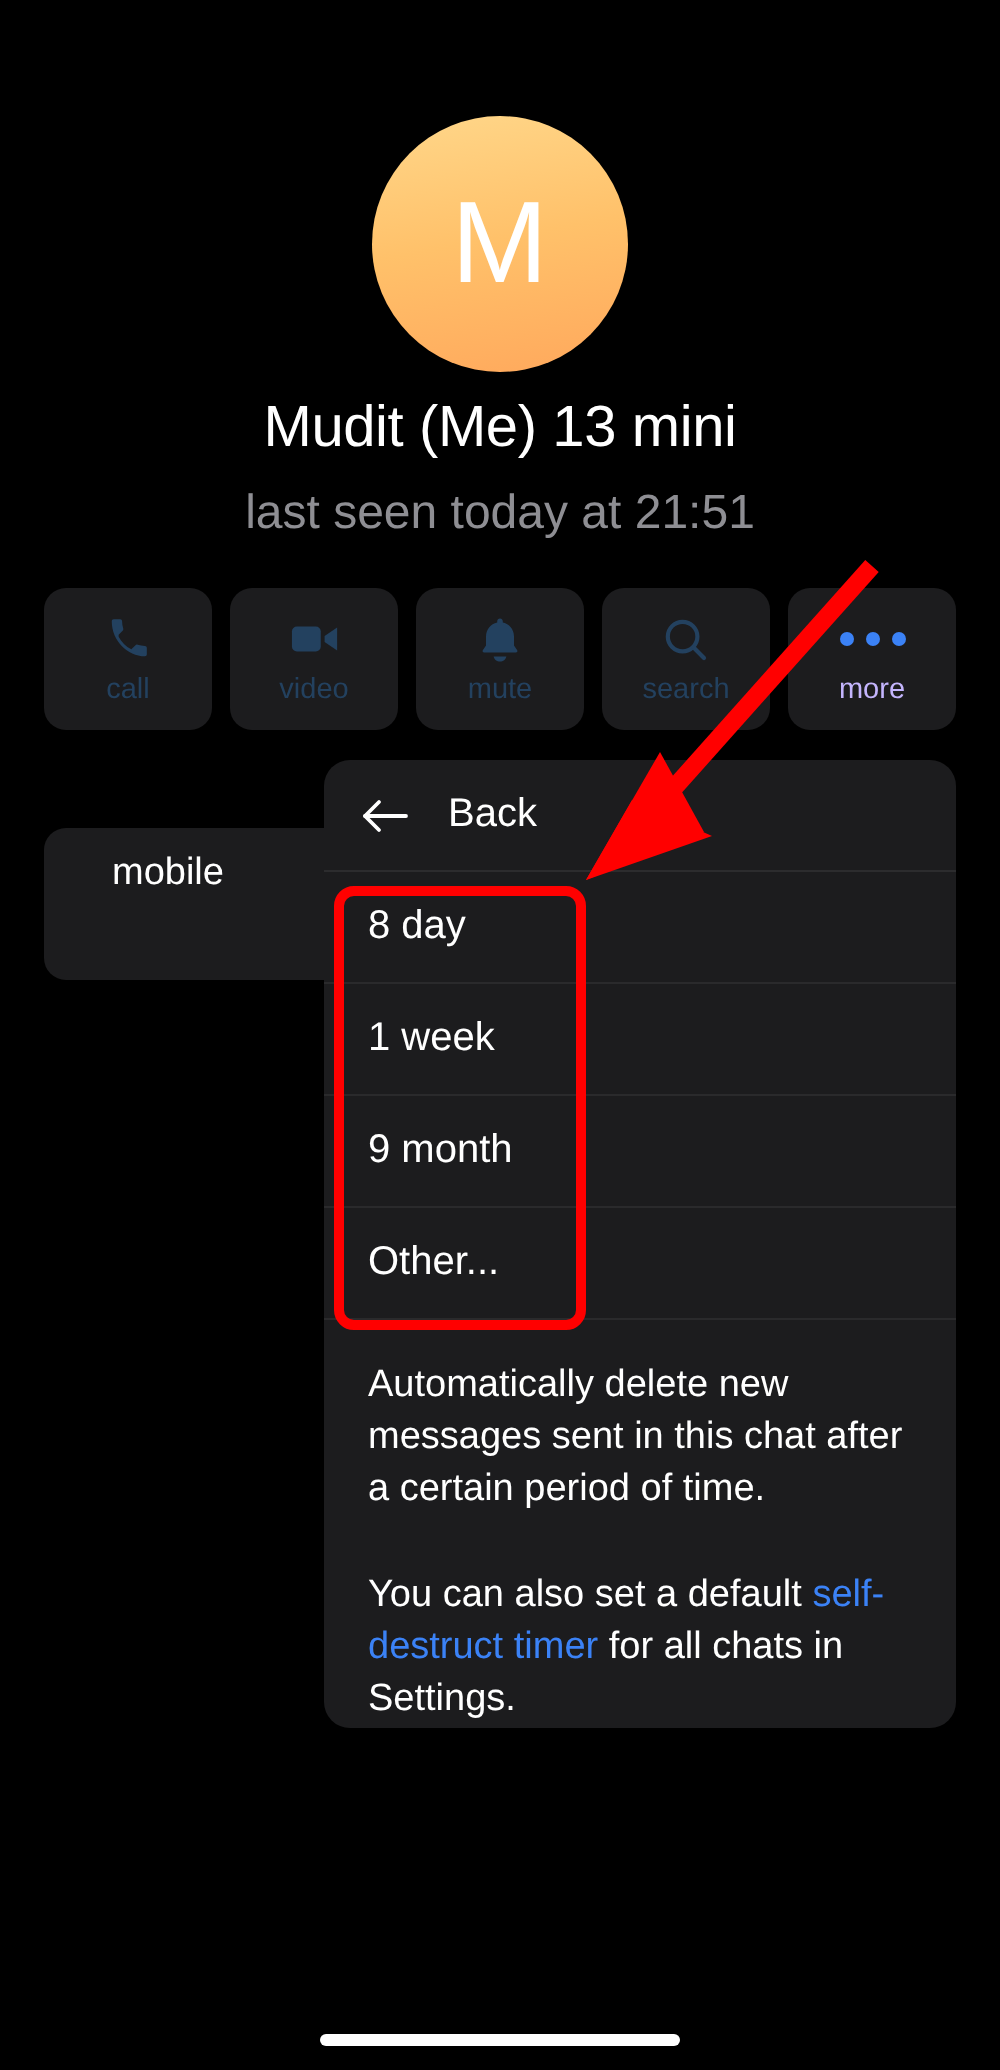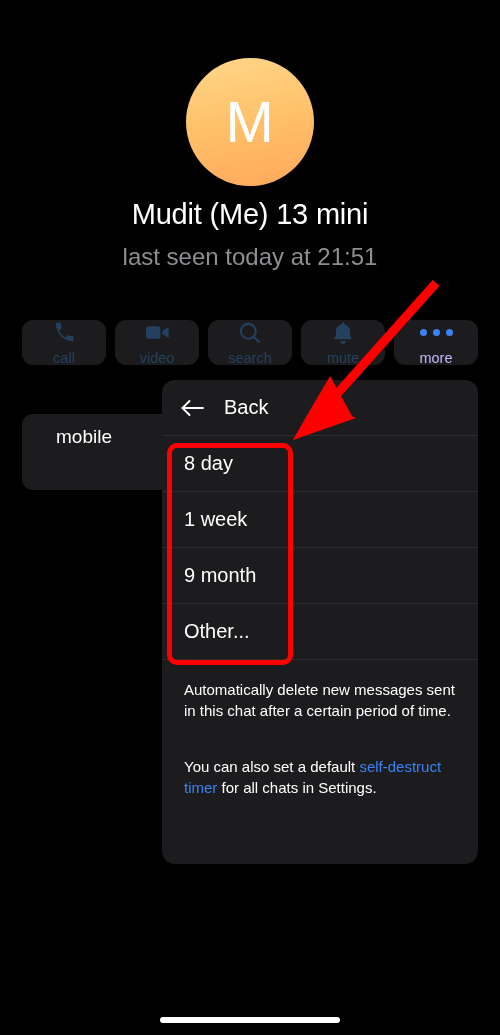--- a/index.html
+++ b/index.html
@@ -92,21 +92,20 @@
 
   
   .actions {
     position: absolute;
     top: 294px;
     left: 22px;
     right: 22px;
     height: 71px;
     display: flex;
     gap: 9px;
-    align-items: flex-end;
   }
   .action-btn {
     flex: 1;
     background: #1c1c1e;
     border-radius: 11px;
     display: flex;
     flex-direction: column;
     align-items: center;
     justify-content: center;
     gap: 5px;
@@ -196,25 +195,25 @@
     color: #ffffff;
     font-size: 20px;
     box-sizing: border-box;
     border-bottom: 1px solid #2a2a2c;
   }
   .menu-item:last-of-type { border-bottom: 1px solid #2a2a2c; }
 
   .popup-desc {
     padding: 20px 22px 0 22px;
     color: #ffffff;
-    font-size: 15px;
+    font-size: 19px;
     line-height: 1.38;
   }
   .popup-desc p { margin: 0; }
-  .popup-desc p + p { margin-top: 36px; }
+  .popup-desc p + p { margin-top: 26px; }
   .popup-desc a { color: #3b82f6; text-decoration: none; }
 
   
   .anno {
     position: absolute;
     inset: 0;
     pointer-events: none;
   }
   .anno-rect {
     position: absolute;
@@ -267,36 +266,36 @@
         <svg width="25" height="23" viewBox="0 0 26 20" fill="#23415f">
           <rect x="1" y="3.5" width="15" height="13" rx="2.6"></rect>
           <path d="M18 8.5 L24.5 4 v12 L18 11.5 z"></path>
         </svg>
       </span>
       <span class="act-label">video</span>
     </div>
 
     <div class="action-btn dim">
       <span class="act-ico">
+        <svg width="22" height="24" viewBox="0 0 22 24" fill="#23415f">
+          <path d="M11 1.2c-.8 0-1.4.6-1.4 1.4v.7C6.3 4 4 6.9 4 10.4v4.3l-1.6 2.4c-.3.5 0 1.1.6 1.1h16c.6 0 .9-.6.6-1.1L18 14.7v-4.3C18 6.9 15.7 4 12.4 3.3v-.7c0-.8-.6-1.4-1.4-1.4z"></path>
+          <path d="M7.8 20.2h6.4c-.3 1.5-1.6 2.6-3.2 2.6s-2.9-1.1-3.2-2.6z"></path>
+        </svg>
+      </span>
+      <span class="act-label">mute</span>
+    </div>
+
+    <div class="action-btn dim">
+      <span class="act-ico">
         <svg width="24" height="24" viewBox="0 0 24 24" fill="none">
           <circle cx="10.3" cy="10.3" r="7.4" stroke="#23415f" stroke-width="2.1"></circle>
           <path d="M15.8 15.8 L21 21" stroke="#23415f" stroke-width="2.1" stroke-linecap="round"></path>
         </svg>
       </span>
       <span class="act-label">search</span>
-    </div>
-
-    <div class="action-btn dim">
-      <span class="act-ico">
-        <svg width="22" height="24" viewBox="0 0 22 24" fill="#23415f">
-          <path d="M11 1.2c-.8 0-1.4.6-1.4 1.4v.7C6.3 4 4 6.9 4 10.4v4.3l-1.6 2.4c-.3.5 0 1.1.6 1.1h16c.6 0 .9-.6.6-1.1L18 14.7v-4.3C18 6.9 15.7 4 12.4 3.3v-.7c0-.8-.6-1.4-1.4-1.4z"></path>
-          <path d="M7.8 20.2h6.4c-.3 1.5-1.6 2.6-3.2 2.6s-2.9-1.1-3.2-2.6z"></path>
-        </svg>
-      </span>
-      <span class="act-label">mute</span>
     </div>
 
     <div class="action-btn">
       <span class="act-ico">
         <span class="dots">
             <i></i>
             <i></i>
             <i></i>
           </span>
       </span>

